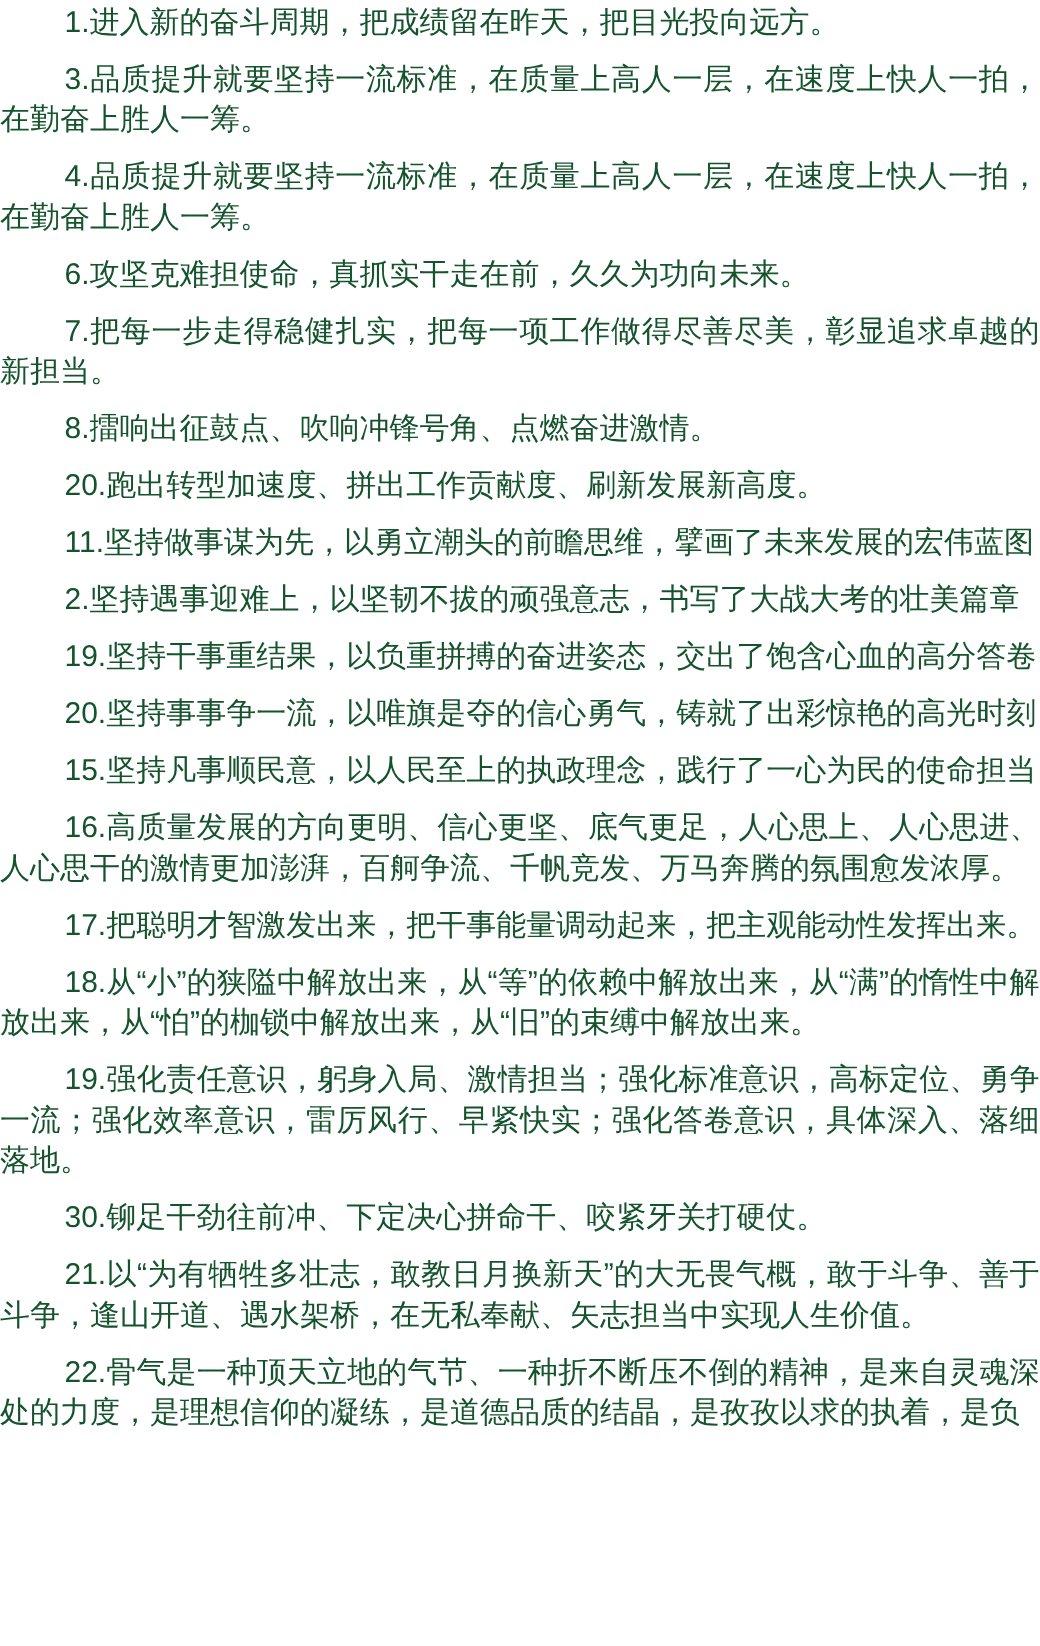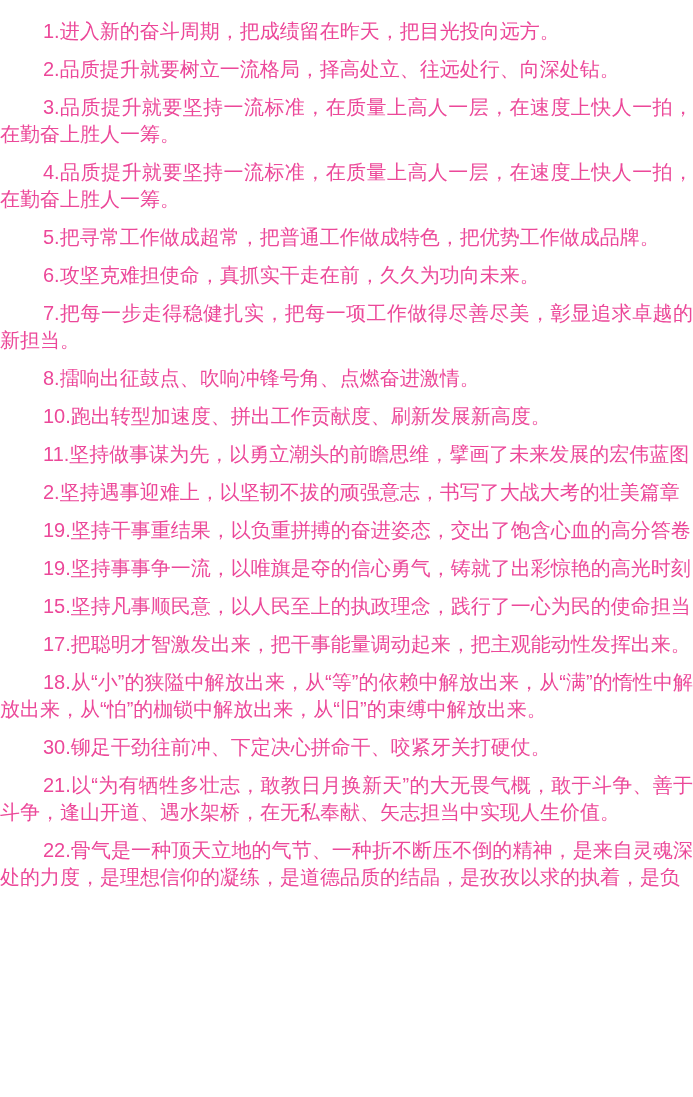--- a/index.html
+++ b/index.html
@@ -6,51 +6,51 @@
   html, body {
     margin: 0;
     padding: 0;
     background: #ffffff;
   }
   .page {
     width: 693px;
     height: 1097px;
     overflow: hidden;
     box-sizing: border-box;
-    padding-top: 18px;
+    padding-top: 2px;
     background: #ffffff;
     font-family: "Liberation Sans", sans-serif;
     font-size: 20px;
     line-height: 27px;
-    color: #ec4899;
+    color: #14532d;
   }
   .page p {
     margin: 0 0 11px 0;
     padding: 0;
     text-indent: 43px;
     text-align: justify;
     text-justify: inter-ideograph;
   }
 </style>
 </head>
 <body>
 
 <div class="page">
   <p>1.进入新的奋斗周期，把成绩留在昨天，把目光投向远方。</p>
-  <p>2.品质提升就要树立一流格局，择高处立、往远处行、向深处钻。</p>
   <p>3.品质提升就要坚持一流标准，在质量上高人一层，在速度上快人一拍，在勤奋上胜人一筹。</p>
   <p>4.品质提升就要坚持一流标准，在质量上高人一层，在速度上快人一拍，在勤奋上胜人一筹。</p>
-  <p>5.把寻常工作做成超常，把普通工作做成特色，把优势工作做成品牌。</p>
   <p>6.攻坚克难担使命，真抓实干走在前，久久为功向未来。</p>
   <p>7.把每一步走得稳健扎实，把每一项工作做得尽善尽美，彰显追求卓越的新担当。</p>
   <p>8.擂响出征鼓点、吹响冲锋号角、点燃奋进激情。</p>
-  <p>10.跑出转型加速度、拼出工作贡献度、刷新发展新高度。</p>
+  <p>20.跑出转型加速度、拼出工作贡献度、刷新发展新高度。</p>
   <p>11.坚持做事谋为先，以勇立潮头的前瞻思维，擘画了未来发展的宏伟蓝图</p>
   <p>2.坚持遇事迎难上，以坚韧不拔的顽强意志，书写了大战大考的壮美篇章</p>
   <p>19.坚持干事重结果，以负重拼搏的奋进姿态，交出了饱含心血的高分答卷</p>
-  <p>19.坚持事事争一流，以唯旗是夺的信心勇气，铸就了出彩惊艳的高光时刻</p>
+  <p>20.坚持事事争一流，以唯旗是夺的信心勇气，铸就了出彩惊艳的高光时刻</p>
   <p>15.坚持凡事顺民意，以人民至上的执政理念，践行了一心为民的使命担当</p>
+  <p>16.高质量发展的方向更明、信心更坚、底气更足，人心思上、人心思进、人心思干的激情更加澎湃，百舸争流、千帆竞发、万马奔腾的氛围愈发浓厚。</p>
   <p>17.把聪明才智激发出来，把干事能量调动起来，把主观能动性发挥出来。</p>
   <p>18.从“小”的狭隘中解放出来，从“等”的依赖中解放出来，从“满”的惰性中解放出来，从“怕”的枷锁中解放出来，从“旧”的束缚中解放出来。</p>
+  <p>19.强化责任意识，躬身入局、激情担当；强化标准意识，高标定位、勇争一流；强化效率意识，雷厉风行、早紧快实；强化答卷意识，具体深入、落细落地。</p>
   <p>30.铆足干劲往前冲、下定决心拼命干、咬紧牙关打硬仗。</p>
   <p>21.以“为有牺牲多壮志，敢教日月换新天”的大无畏气概，敢于斗争、善于斗争，逢山开道、遇水架桥，在无私奉献、矢志担当中实现人生价值。</p>
   <p>22.骨气是一种顶天立地的气节、一种折不断压不倒的精神，是来自灵魂深处的力度，是理想信仰的凝练，是道德品质的结晶，是孜孜以求的执着，是负</p>
 </div>
 
 </body></html>

